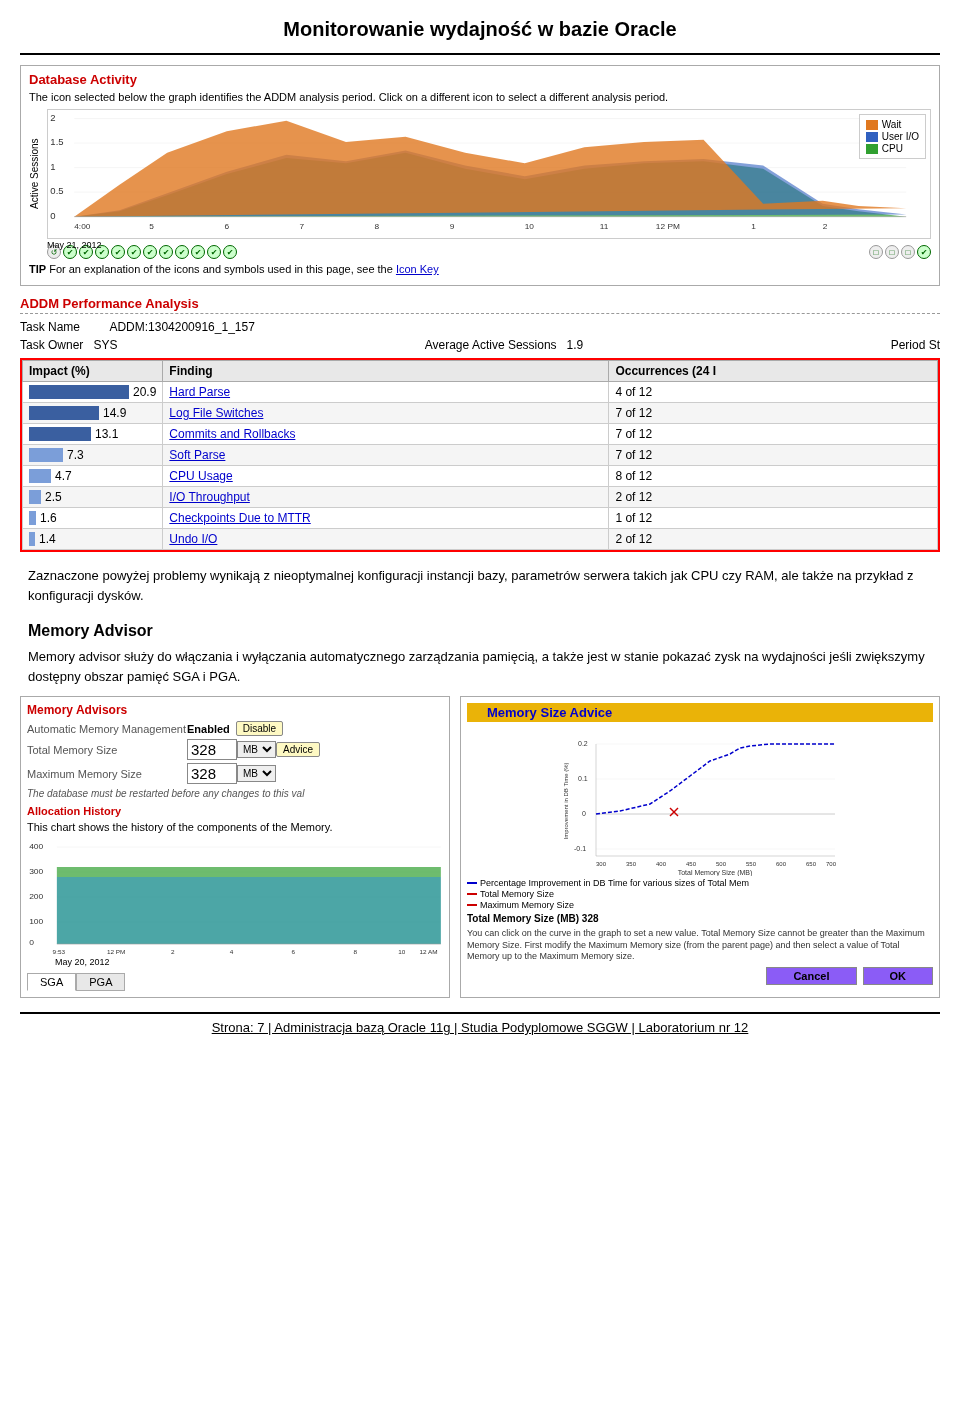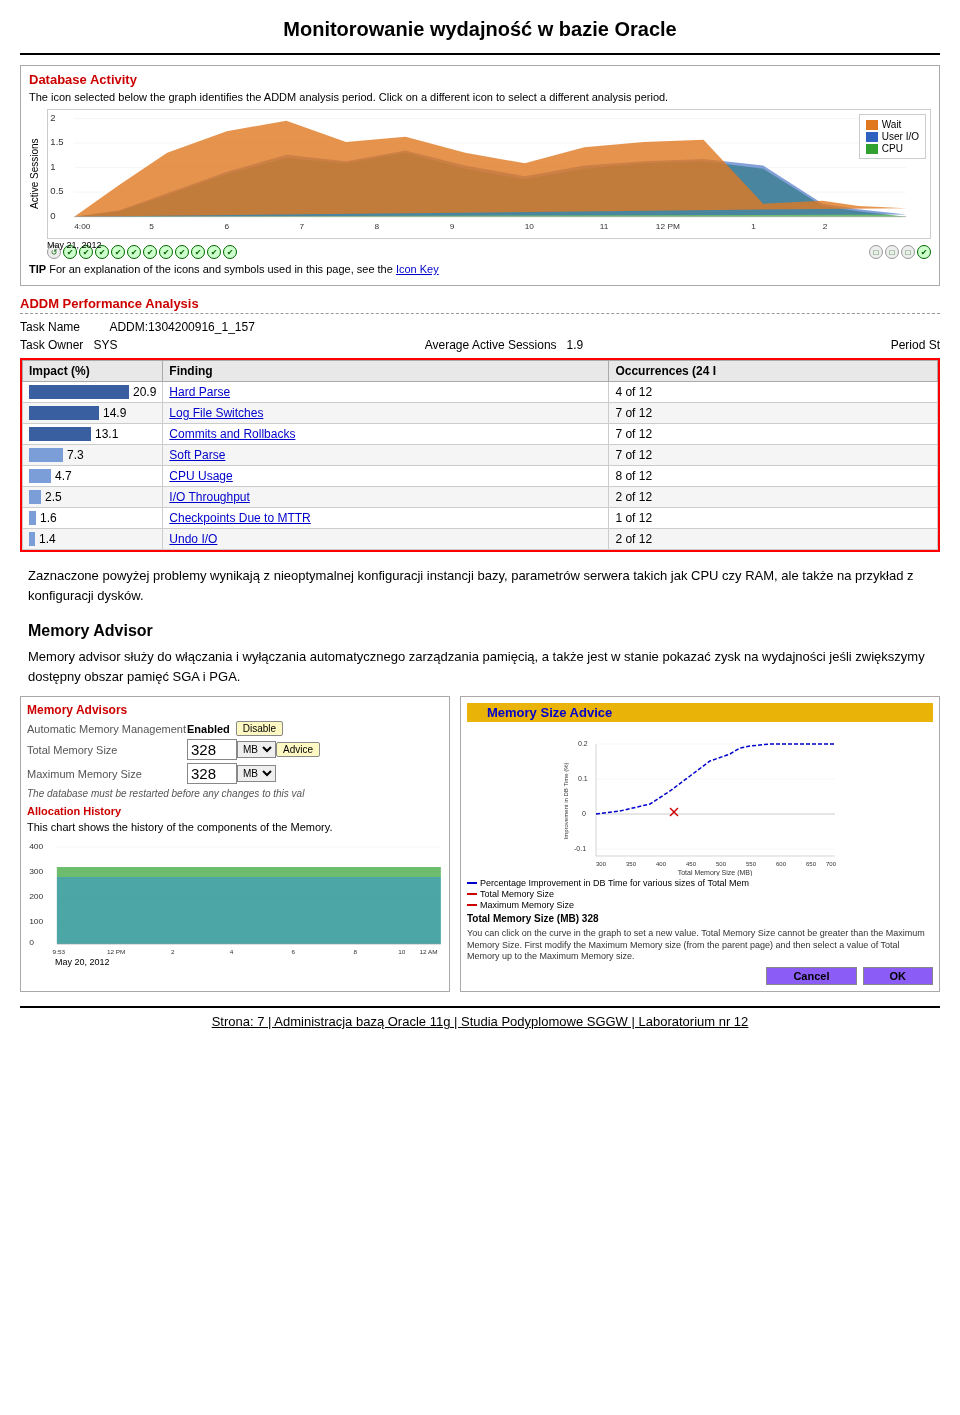--- a/index.html
+++ b/index.html
@@ -644,20 +644,24 @@
         <text x="248" y="117" font-size="6" fill="#333">6</text>
         <text x="306" y="117" font-size="6" fill="#333">8</text>
         <text x="348" y="117" font-size="6" fill="#333">10</text>
         <text x="368" y="117" font-size="6" fill="#333">12 AM</text>
         <text x="375" y="124" font-size="6" fill="#333">21</text>
       </svg>
     </div>
 
     <div style="font-size:9px; margin-left:28px;">May 20, 2012</div>
 
+    <div class="mem-tabs">
+      <div class="mem-tab active">SGA</div>
+      <div class="mem-tab">PGA</div>
+    </div>
   </div>
 
   <div class="memory-right">
     <div class="mem-right-title">Memory Size Advice</div>
 
     <div class="right-chart">
       <svg class="right-chart-svg" viewBox="0 0 280 150">
 
         <text transform="rotate(-90,8,75)" x="8" y="75" font-size="6" fill="#333" text-anchor="middle">Improvement in DB Time (%)</text>
 

